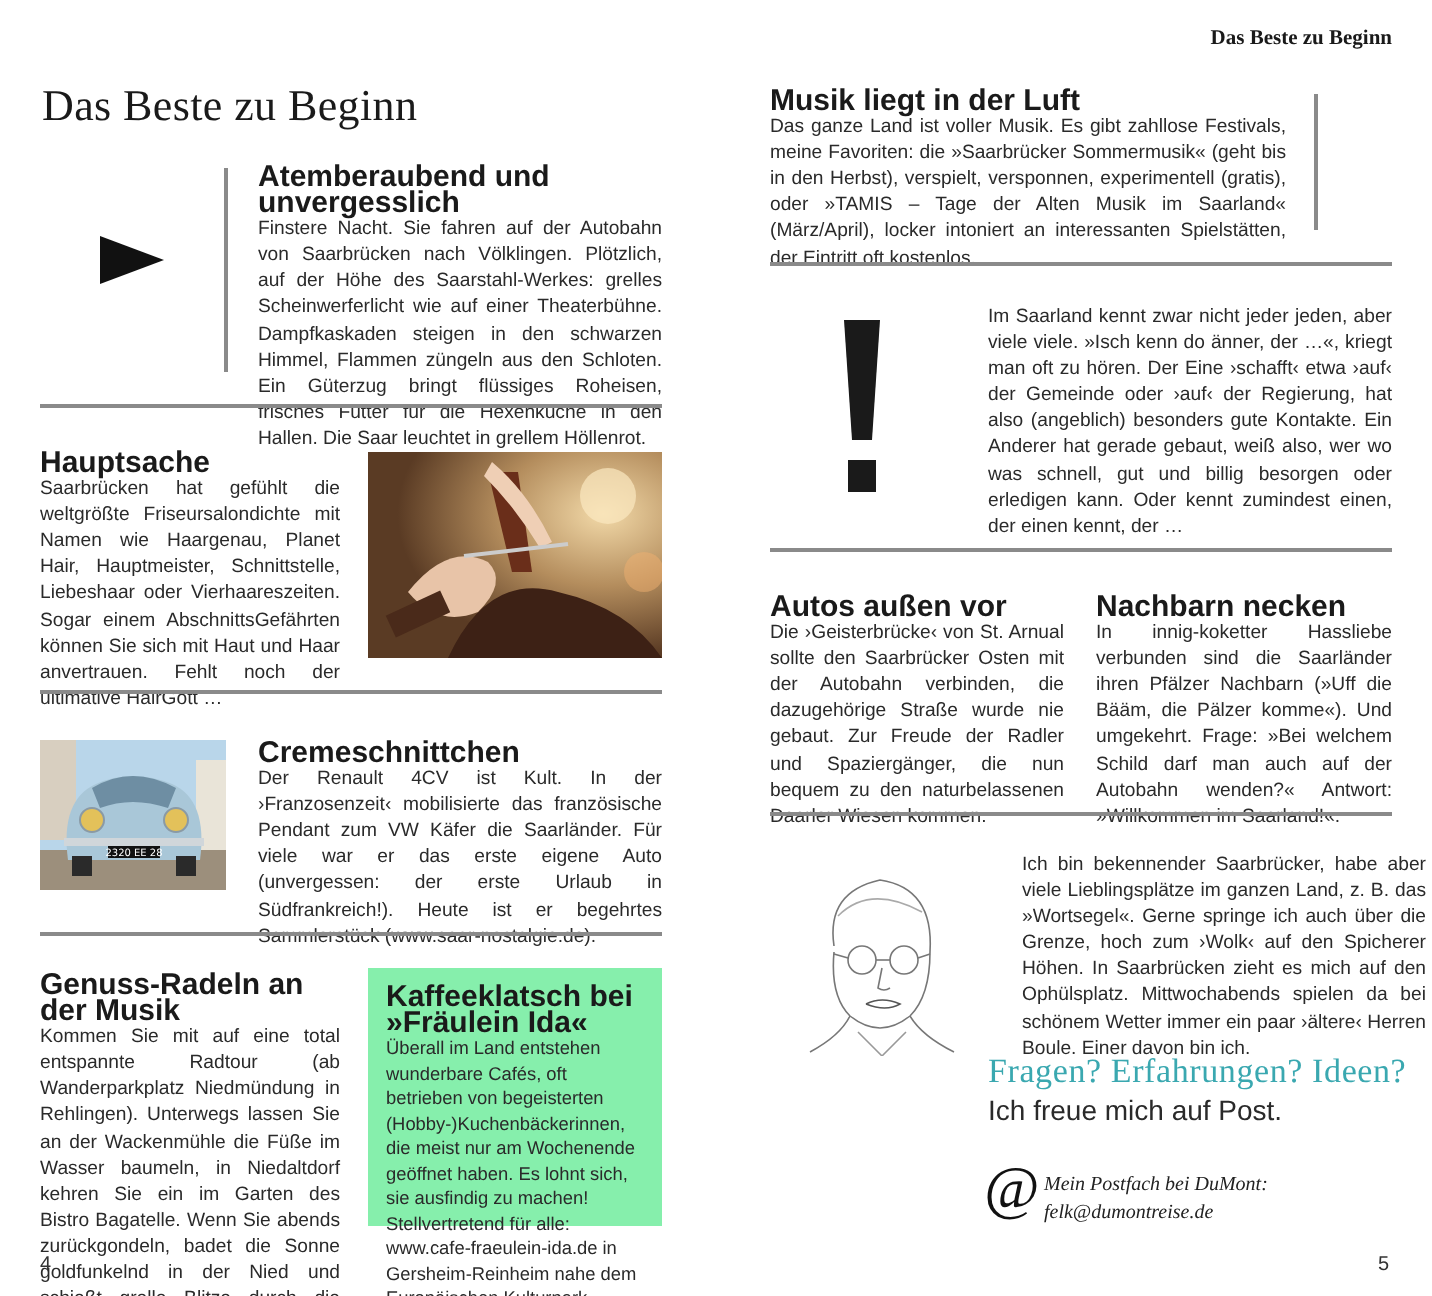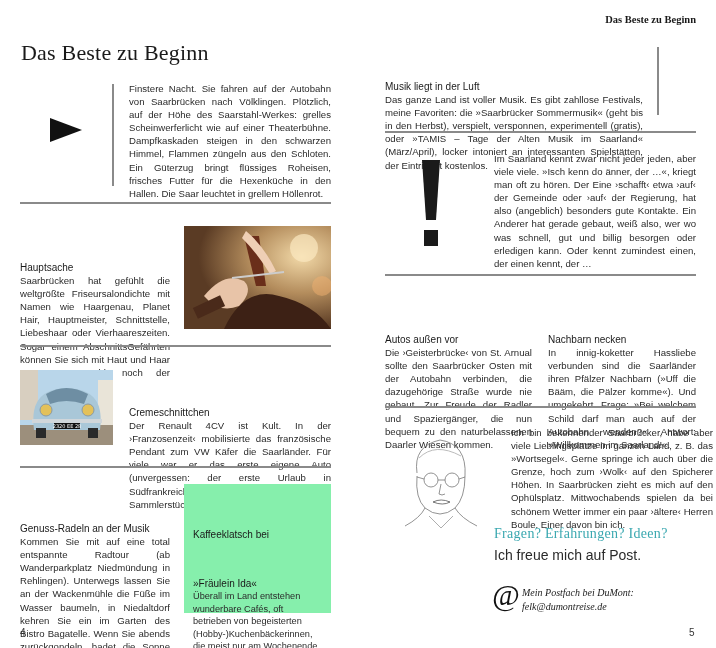--- a/index.html
+++ b/index.html
@@ -1,46 +1,47 @@
 <!DOCTYPE html>
 <html><head>
 <meta charset="utf-8">
 <style>
   * { box-sizing: border-box; margin: 0; padding: 0; }
   html, body { width: 716px; height: 648px; background: #ffffff; overflow: hidden; }
   body { position: relative; font-family: "Liberation Sans", sans-serif; color: #222; }
   .abs { position: absolute; }
   .serif { font-family: "Liberation Serif", "DejaVu Serif", serif; }
   .txt { font-size: 9.6px; line-height: 13.1px; color: #2a2a2a; text-align: justify; hyphens: manual; }
-  .hd { font-size: 10px; line-height: 13.1px; font-weight: normal; color: #1a1a1a; margin-top: 36px; }
+  .hd { font-size: 15px; line-height: 13.1px; font-weight: bold; color: #1a1a1a; }
   .rule { position: absolute; height: 2px; background: #8a8a8a; }
   .vrule { position: absolute; width: 1.5px; background: #8a8a8a; }
   .page-title { font-size: 22px; color: #1a1a1a; letter-spacing: 0.2px; }
   .running-head { font-size: 10.5px; font-weight: bold; color: #1a1a1a; }
   .pagenum { font-size: 10px; color: #333; }
   .photo { overflow: hidden; }
   .infobox { background: #86efac; padding: 8px 9px; }
   .infobox .txt { font-size: 9.2px; line-height: 12.5px; text-align: left; }
-  .teal-title { font-size: 14px; color: #3aa8b0; letter-spacing: 0.3px; text-align: right; }
+  .teal-title { font-size: 17px; color: #3aa8b0; letter-spacing: 0.3px; text-align: right; }
   .sig { font-style: italic; font-size: 10px; line-height: 13.5px; color: #222; }
 </style>
 </head>
 <body>
 
 <div>
 
   <div class="abs serif page-title" style="left:21px; top:40px;">Das Beste zu Beginn</div>
 
   <div class="abs" style="left:50px; top:118px;">
     <svg width="32" height="24" viewBox="0 0 32 24">
         <polygon points="0,0 32,12 0,24" fill="#111"></polygon>
       </svg>
   </div>
   <div class="vrule" style="left:112px; top:84px; height:102px;"></div>
   <div class="abs" style="left:129px; top:82px; width:202px;">
+    <div class="hd">Atemberaubend und unvergesslich</div>
     <div class="txt">Finstere Nacht. Sie fahren auf der Autobahn von Saarbrücken nach Völklingen. Plötzlich, auf der Höhe des Saarstahl-Werkes: grelles Scheinwerferlicht wie auf einer Theaterbühne. Dampfkaskaden steigen in den schwarzen Himmel, Flammen züngeln aus den Schloten. Ein Güterzug bringt flüssiges Roheisen, frisches Futter für die Hexenküche in den Hallen. Die Saar leuchtet in grellem Höllenrot.</div>
   </div>
   <div class="rule" style="left:20px; top:202px; width:311px;"></div>
 
   <div class="abs" style="left:20px; top:225px; width:150px;">
     <div class="hd">Hauptsache</div>
     <div class="txt">Saarbrücken hat gefühlt die weltgrößte Friseursalondichte mit Namen wie Haargenau, Planet Hair, Hauptmeister, Schnittstelle, Liebeshaar oder Vierhaareszeiten. Sogar einem AbschnittsGefährten können Sie sich mit Haut und Haar anvertrauen. Fehlt noch der ultimative HairGott …</div>
   </div>
   <div class="abs photo" style="left:184px; top:226px; width:147px; height:103px;">
     <svg width="147" height="103" viewBox="0 0 147 103">

